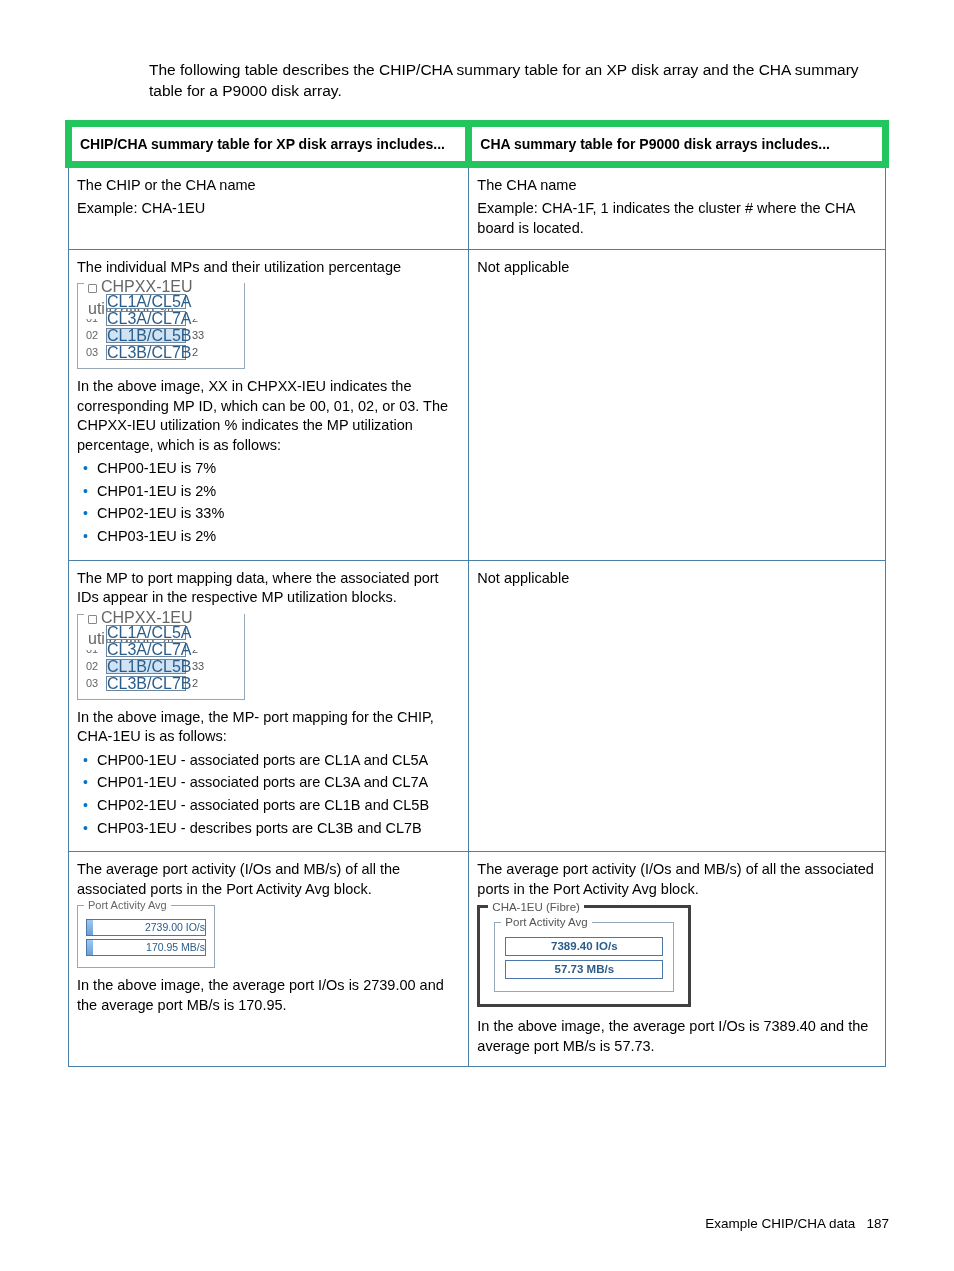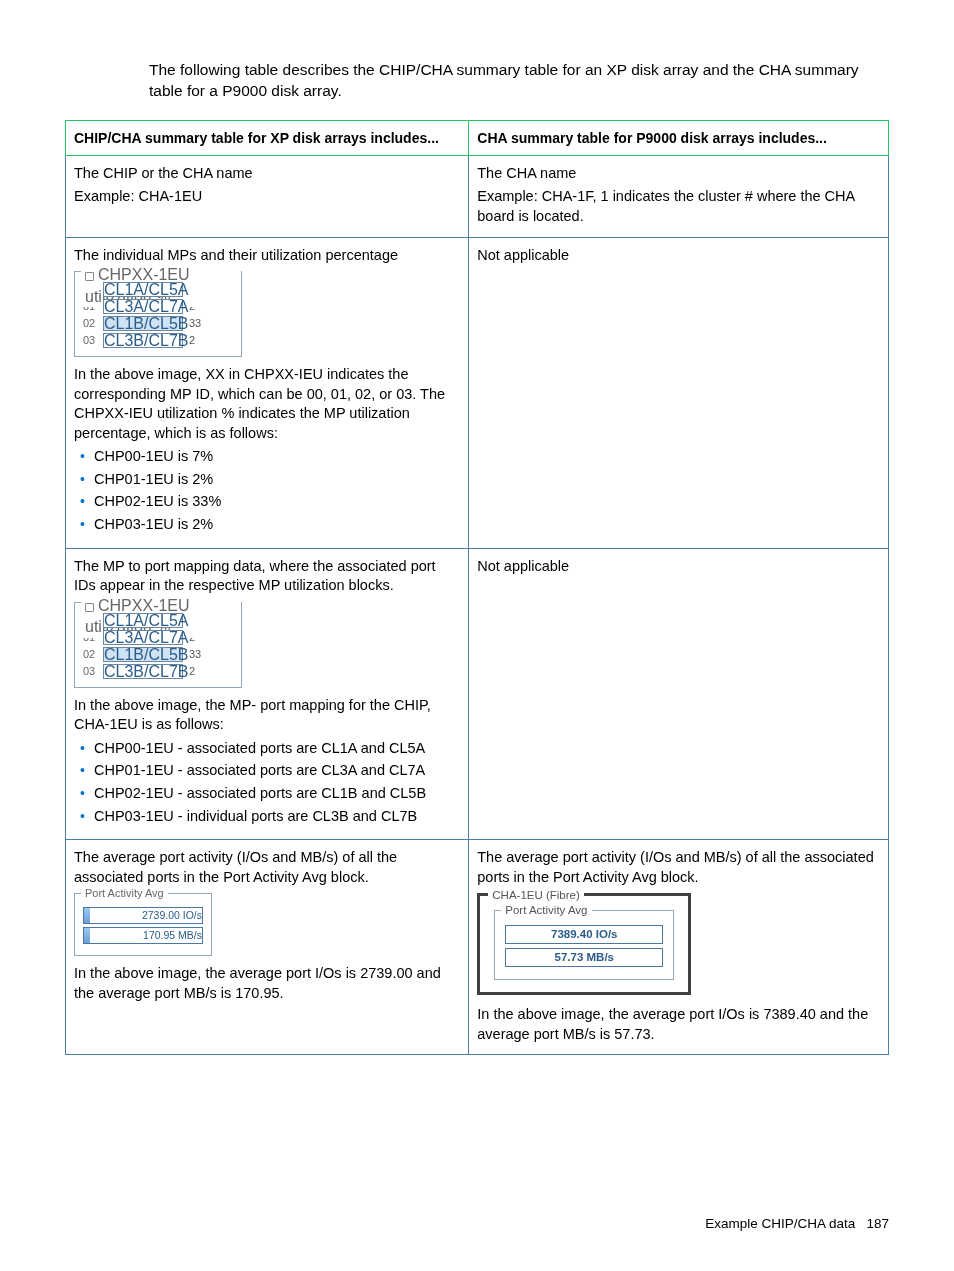--- a/index.html
+++ b/index.html
@@ -27,21 +27,21 @@
   table.main {
     width: 100%;
     border-collapse: collapse;
     border: 1.5px solid #4a7fa8;
   }
   table.main th {
     text-align: left;
     font-weight: bold;
     font-size: 14px;
     padding: 9px 8px;
-    border: 1px solid #22c55e;
+    border: 7px solid #22c55e;
     font-family: "Futura", "Trebuchet MS", Arial, sans-serif;
   }
   table.main td {
     border: 1px solid #4a7fa8;
     padding: 8px 8px 10px 8px;
     vertical-align: top;
     font-size: 14.5px;
     line-height: 1.35;
     font-family: "Futura", "Trebuchet MS", Arial, sans-serif;
     font-weight: 300;
@@ -331,21 +331,21 @@
                   </span>
                   <span class="val">2</span>
                 </div>
               </div>
           </div>
           <p>In the above image, the MP- port mapping for the CHIP, CHA-1EU is as follows:</p>
           <ul class="bullets" id="bullets-r3">
               <li>CHP00-1EU - associated ports are CL1A and CL5A</li>
               <li>CHP01-1EU - associated ports are CL3A and CL7A</li>
               <li>CHP02-1EU - associated ports are CL1B and CL5B</li>
-              <li>CHP03-1EU - individual ports are CL3B and CL7B</li>
+              <li>CHP03-1EU - describes ports are CL3B and CL7B</li>
             </ul>
         </td>
         <td>
           <p class="tight">Not applicable</p>
         </td>
       </tr>
 
       <tr>
         <td>
           <p>

